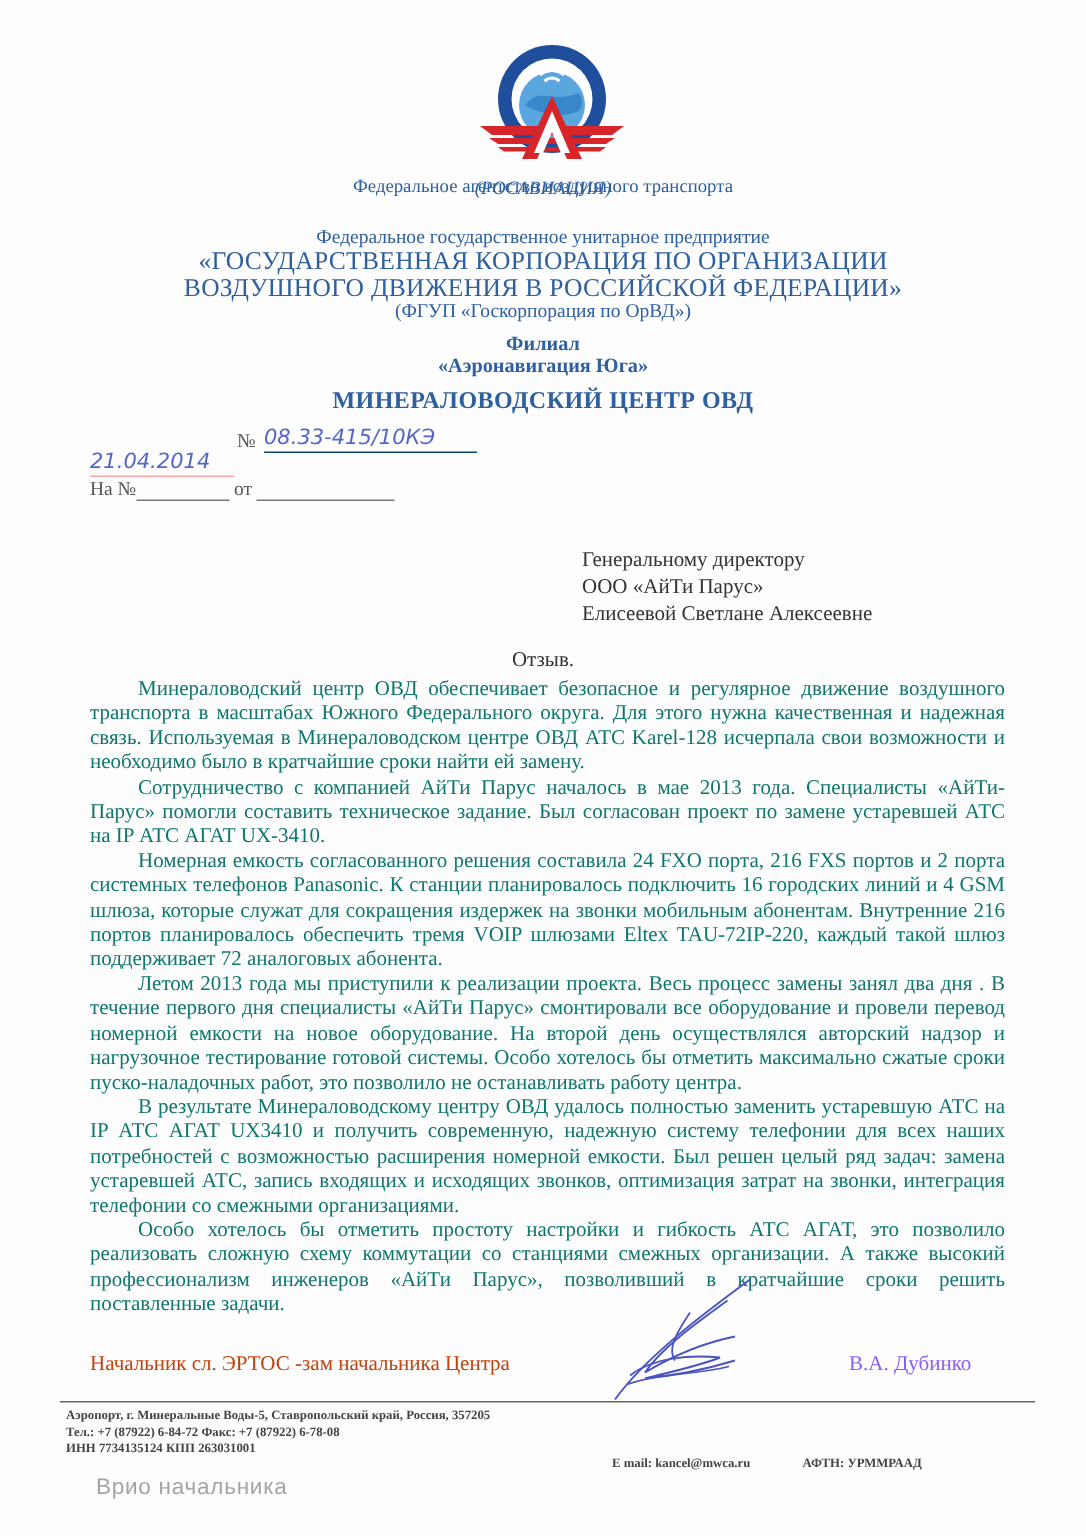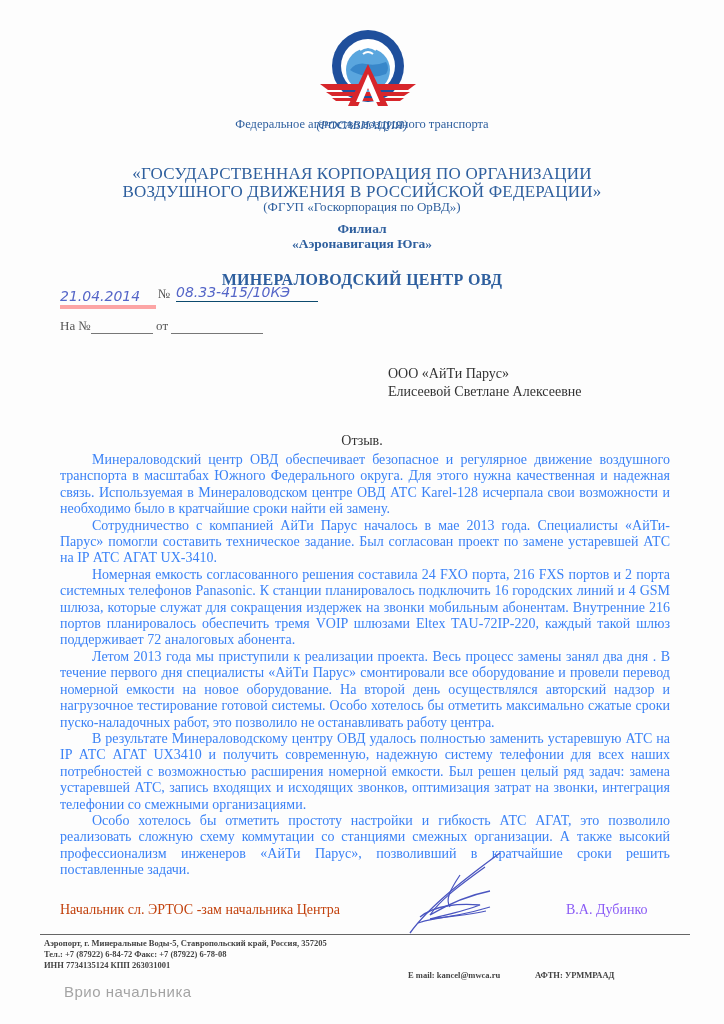--- a/index.html
+++ b/index.html
@@ -13,34 +13,34 @@
   
   .lh { position: absolute; left: 0; width: 724px; text-align: center; color: #2e5f9e; }
   .lh-small { font-size: 12.5px; }
   .lh-big { font-size: 17px; font-weight: normal; letter-spacing: 0.2px; }
   .lh-mid { font-size: 13.5px; font-weight: bold; }
   .lh-center { font-size: 16px; font-weight: bold; letter-spacing: 0.3px; }
 
   
   .ref { position: absolute; left: 60px; top: 284px; width: 260px; height: 22px; }
   .hand { font-family: "DejaVu Sans", sans-serif; font-style: italic; color: #5566c8; font-size: 14px; }
-  .ref-date { position: absolute; left: 0; top: 4px; width: 96px; border-bottom: 4px solid #fca5a5; padding-bottom: 1px; }
+  .ref-date { position: absolute; left: 0; top: 16px; width: 96px; border-bottom: 1px solid #fca5a5; padding-bottom: 1px; }
   .ref-no-label { position: absolute; left: 98px; top: 2px; font-size: 13px; color: #555; }
   .ref-no { position: absolute; left: 116px; top: 0; width: 142px; border-bottom: 1px solid #0c4a6e; padding-bottom: 1px; }
 
   .na-line { position: absolute; left: 60px; top: 318px; font-size: 13px; color: #555; }
   .blank { display: inline-block; border-bottom: 1px solid #777; vertical-align: bottom; height: 12px; }
 
   
   .addr { position: absolute; left: 388px; top: 365px; font-size: 14px; line-height: 18px; color: #333; }
 
   
   .title { position: absolute; left: 0; width: 724px; top: 433px; text-align: center; font-size: 14px; color: #333; }
   .body { position: absolute; left: 60px; top: 452px; width: 610px; font-size: 14px; line-height: 16.4px;
-          color: #3b82f6; text-align: justify; }
+          color: #0f766e; text-align: justify; }
   .body p { margin: 0; text-indent: 32px; }
 
   
   .sig-left { position: absolute; left: 60px; top: 902px; font-size: 14px; color: #c2410c; }
   .sig-right { position: absolute; left: 566px; top: 902px; font-size: 14px; color: #8b5cf6; }
   .signature { position: absolute; left: 390px; top: 845px; width: 150px; height: 100px; }
 
   
   .foot-rule { position: absolute; left: 40px; top: 934px; width: 650px; height: 1px; background: #666; }
   .foot { position: absolute; font-size: 8.5px; line-height: 11px; color: #444; font-weight: bold; }
@@ -65,41 +65,43 @@
     <path d="M45 28 q5 -4 10 0" stroke="#ffffff" stroke-width="2" fill="none"></path>
     <path d="M2 58 L98 58 L90 64 L10 64 Z" fill="#d7262b"></path>
     <path d="M8 66 L92 66 L86 70 L14 70 Z" fill="#d7262b"></path>
     <path d="M14 72 L86 72 L82 75 L18 75 Z" fill="#d7262b"></path>
     <path d="M50 38 L30 80 L40 80 L50 58 L60 80 L70 80 Z" fill="#d7262b"></path>
     <path d="M50 48 L38 76 L44 76 L50 62 L56 76 L62 76 Z" fill="#ffffff"></path>
   </svg>
 
   <div class="lh lh-small" style="top:117px;">Федеральное агентство воздушного транспорта</div>
   <div class="lh lh-small" style="top:118px;font-style:italic;">(РОСАВИАЦИЯ)</div>
+  <div class="lh lh-small" style="top:150px; font-size:13px;">Федеральное государственное унитарное предприятие</div>
   <div class="lh lh-big" style="top:164px;">«ГОСУДАРСТВЕННАЯ КОРПОРАЦИЯ ПО ОРГАНИЗАЦИИ</div>
   <div class="lh lh-big" style="top:182px;">ВОЗДУШНОГО ДВИЖЕНИЯ В РОССИЙСКОЙ ФЕДЕРАЦИИ»</div>
   <div class="lh lh-small" style="top:199px; font-size:13px;">(ФГУП «Госкорпорация по ОрВД»)</div>
   <div class="lh lh-mid" style="top:221px;">Филиал</div>
   <div class="lh lh-mid" style="top:236px;">«Аэронавигация Юга»</div>
-  <div class="lh lh-center" style="top:259px;margin-top:12px;">МИНЕРАЛОВОДСКИЙ ЦЕНТР ОВД</div>
+  <div class="lh lh-center" style="top:259px;">МИНЕРАЛОВОДСКИЙ ЦЕНТР ОВД</div>
 
   <div class="ref">
     <span class="ref-date hand">21.04.2014</span>
     <span class="ref-no-label">№</span>
     <span class="ref-no hand">
       <span>08.33-415</span><span>/10КЭ</span>
     </span>
   </div>
   <div class="na-line">
     <span>На №</span><span class="blank" style="width:62px;"></span>
     <span>от</span>
     <span class="blank" style="width:92px;"></span>
   </div>
 
   <div class="addr">
+    <div>Генеральному директору</div>
     <div>ООО «АйТи Парус»</div>
     <div>Елисеевой Светлане Алексеевне</div>
   </div>
 
   <div class="title">Отзыв.</div>
   <div class="body">
     <p>Минераловодский центр ОВД обеспечивает безопасное и регулярное движение воздушного транспорта в масштабах Южного Федерального округа. Для этого нужна качественная и надежная связь. Используемая в Минераловодском центре ОВД  АТС Karel-128 исчерпала свои возможности и необходимо было в кратчайшие сроки найти ей замену.</p>
     <p>Сотрудничество с компанией АйТи Парус началось в мае 2013 года. Специалисты «АйТи-Парус» помогли составить техническое задание. Был согласован проект по замене устаревшей АТС на IP АТС АГАТ UX-3410.</p>
     <p>Номерная емкость согласованного решения составила 24 FXO порта, 216 FXS портов и 2 порта системных телефонов Panasonic. К станции планировалось подключить 16 городских линий и 4 GSM шлюза, которые служат для сокращения издержек на звонки мобильным абонентам. Внутренние 216 портов планировалось обеспечить тремя VOIP шлюзами Eltex TAU-72IP-220, каждый такой шлюз поддерживает 72 аналоговых абонента.</p>
     <p>Летом 2013 года мы приступили к реализации проекта. Весь процесс замены занял два дня . В течение первого дня специалисты «АйТи Парус» смонтировали все оборудование и провели перевод номерной емкости на новое оборудование. На второй день осуществлялся авторский надзор и нагрузочное тестирование готовой системы. Особо хотелось бы отметить максимально сжатые сроки пуско-наладочных работ, это позволило не останавливать работу центра.</p>

